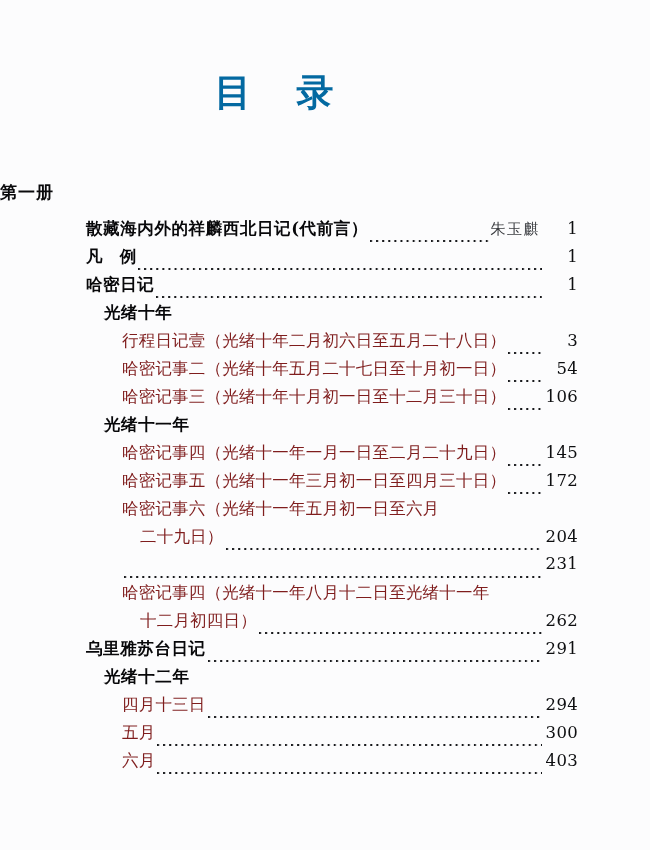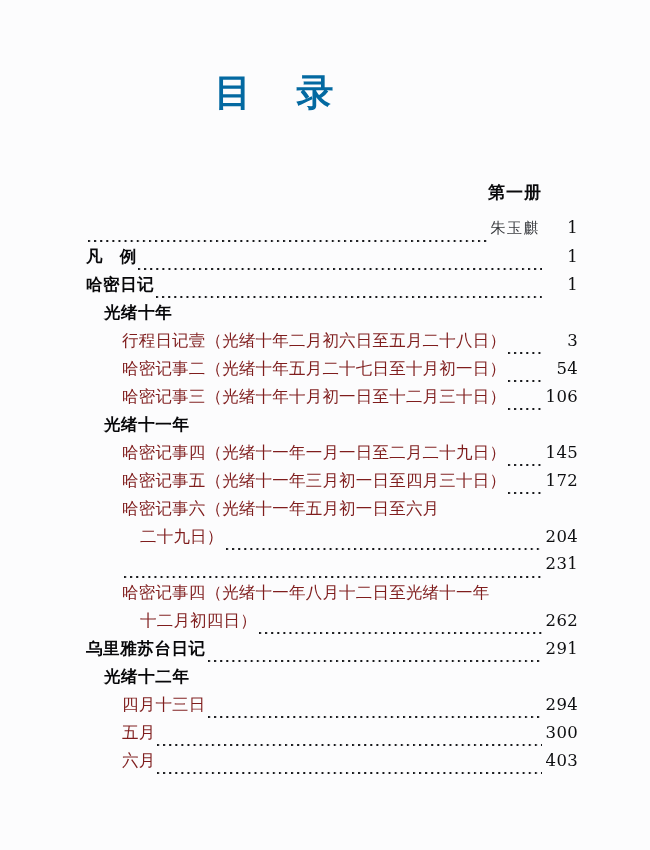--- a/index.html
+++ b/index.html
@@ -37,21 +37,21 @@
     line-height: 1;
     margin-left: 16px;
   }
 
   
   .volume-heading {
     position: absolute;
     top: 184px;
     left: 0;
     width: 550px;
-    text-align: right;
+    text-align: left;
     padding-right: 8px;
     box-sizing: border-box;
     font-weight: 700;
     font-size: 17px;
     letter-spacing: 1px;
     color: #0a0a0c;
     line-height: 1;
   }
 
   
@@ -154,20 +154,21 @@
 <body>
 
 <div class="page">
 
   <div class="doc-title">目 录</div>
 
   <div class="volume-heading">第一册</div>
 
   <div class="toc" id="toc-list">
       <div class="toc-row lvl0 heading">
+        <span class="row-label">散藏海内外的祥麟西北日记(代前言）</span>
         <span class="leader"></span>
         <span class="credit">朱玉麒</span>
         <span class="page-num">1</span>
       </div>
       <div class="toc-row lvl0 heading">
         <span class="row-label wide"><span>凡</span><span class="gap"></span><span>例</span></span>
         <span class="leader"></span>
         <span class="page-num">1</span>
       </div>
       <div class="toc-row lvl0 heading">

